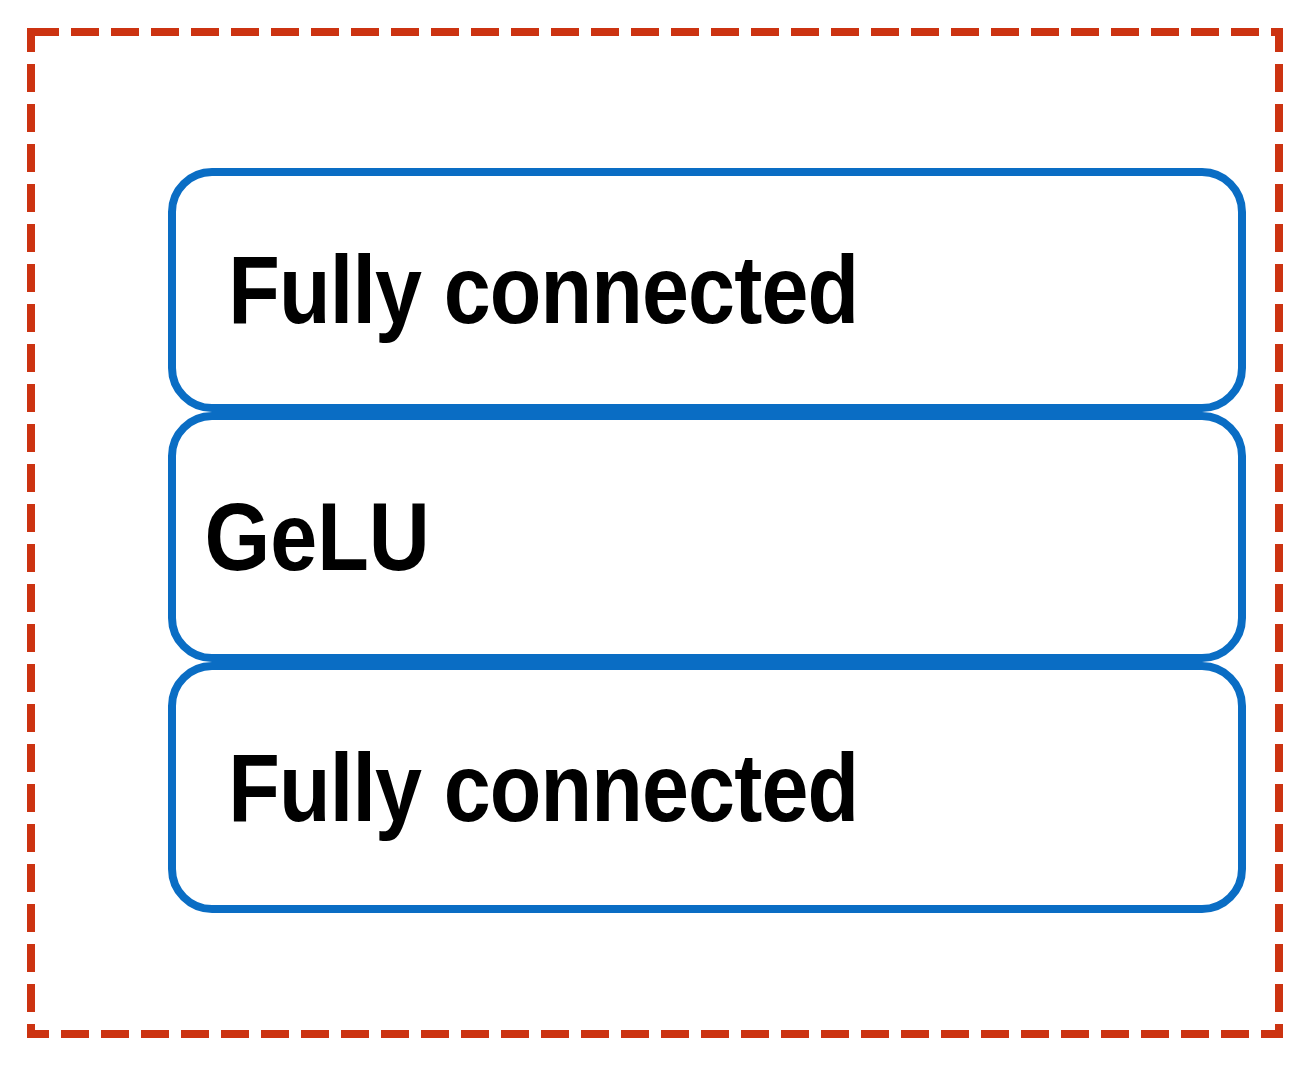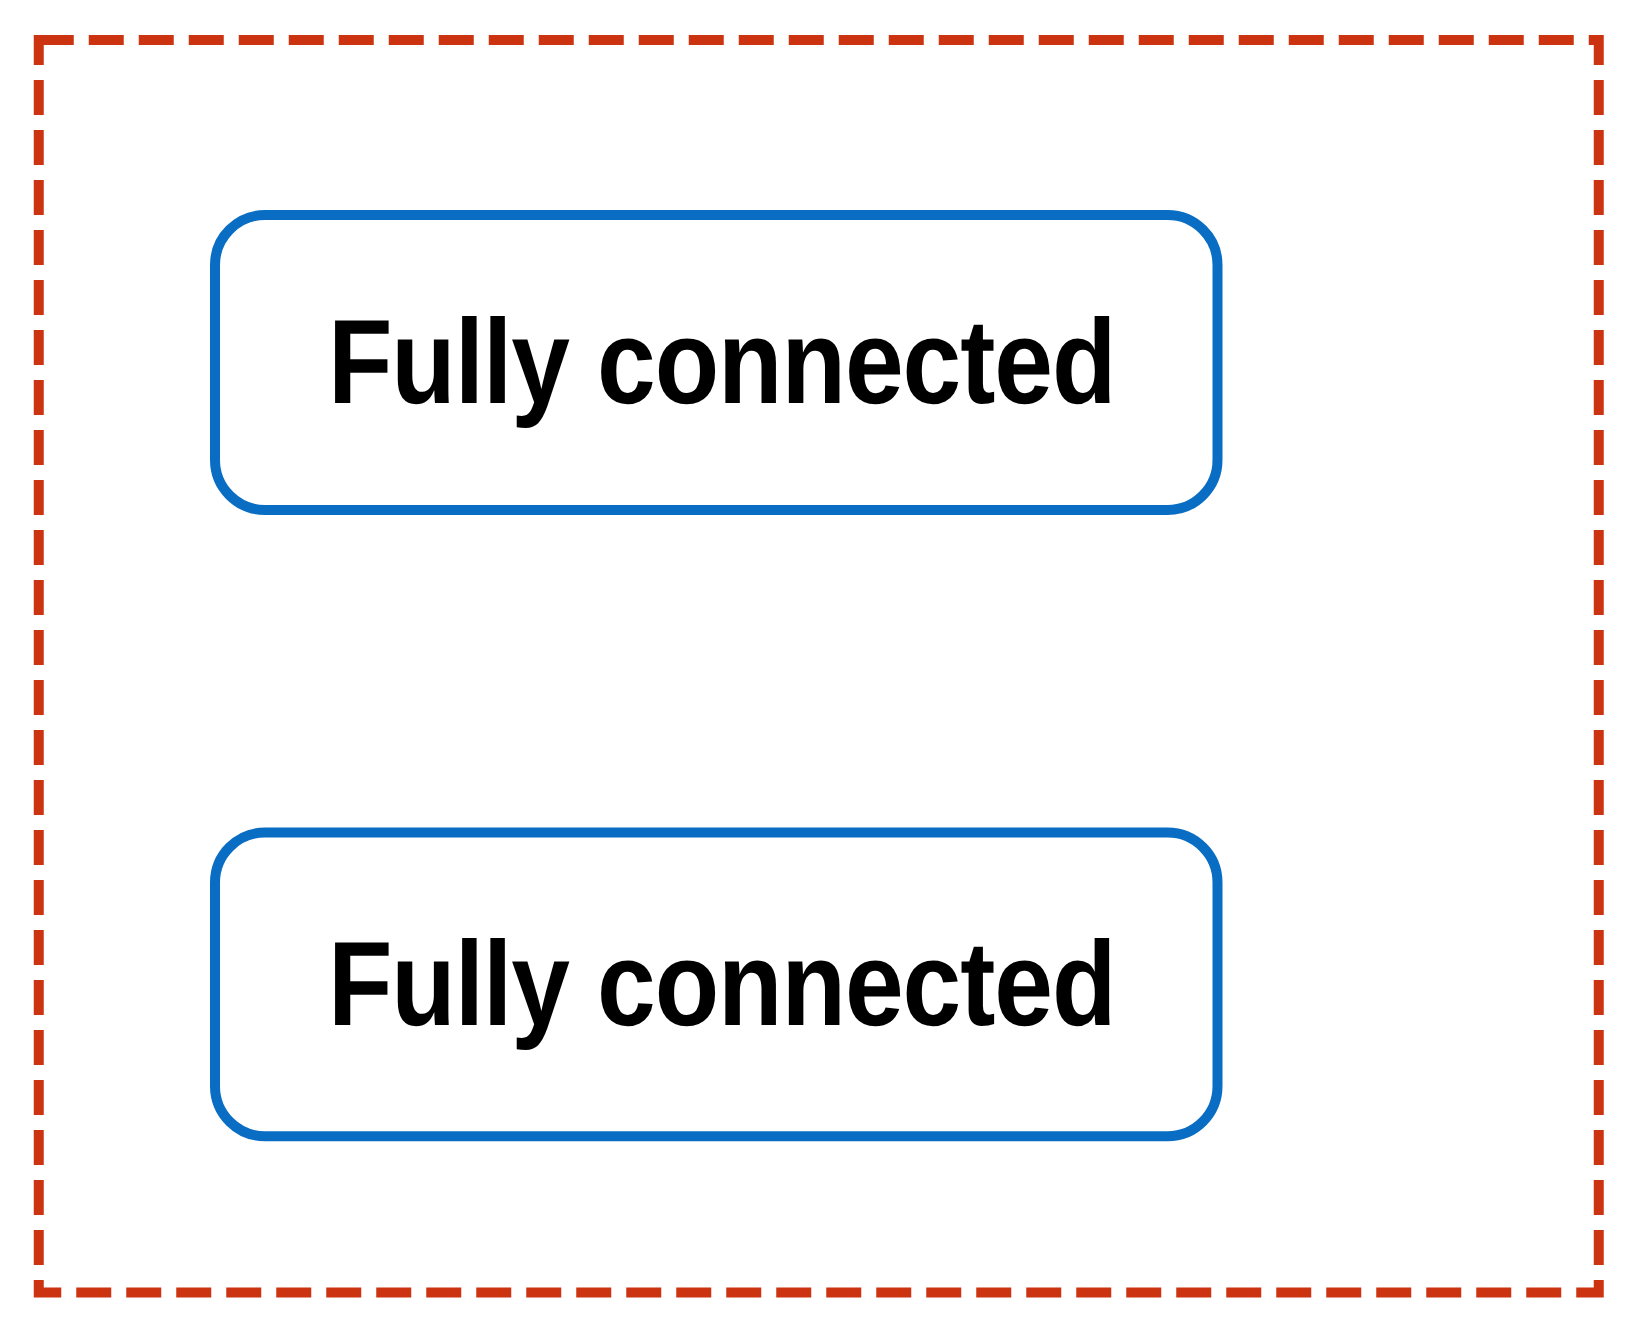--- a/index.html
+++ b/index.html
@@ -48,28 +48,28 @@
     position: absolute;
     left: 168px;
     top: 168px;
     width: 965px;
     height: 745px;
   }
 
   .layer-box {
     position: absolute;
     left: 0;
-    width: 810px;
+    width: 1078px;
     box-sizing: border-box;
     background: #ffffff;
     border: 8px solid #0A6DC4;
     border-radius: 44px;
     display: flex;
     align-items: center;
-    justify-content: center;
+    justify-content: flex-start;
   }
 
   .layer-box.box-fc-1 {
     top: 0px;
     height: 244px;
     z-index: 3;
   }
 
   .layer-box.box-gelu {
     top: 244px;
@@ -112,20 +112,23 @@
       <rect x="4" y="4" width="1248" height="1002" fill="none" stroke="#CC3311" stroke-width="8" stroke-dasharray="28 12" stroke-linecap="butt"></rect>
     </svg>
   </div>
 
   <div class="box-stack">
 
     <div class="layer-box box-fc-1" style="border: 8px solid rgb(10, 109, 196); border-radius: 44px; background: rgb(255, 255, 255);">
       <span class="layer-label" style="color: rgb(0, 0, 0);">Fully connected</span>
     </div>
 
+    <div class="layer-box box-gelu" style="border: 8px solid rgb(10, 109, 196); border-radius: 44px; background: rgb(255, 255, 255);">
+      <span class="layer-label label-gelu" style="color: rgb(0, 0, 0);">GeLU</span>
+    </div>
 
     <div class="layer-box box-fc-2" style="border: 8px solid rgb(10, 109, 196); border-radius: 44px; background: rgb(255, 255, 255);">
       <span class="layer-label" style="color: rgb(0, 0, 0);">Fully connected</span>
     </div>
 
   </div>
 
 </div>
 
 </body></html>

